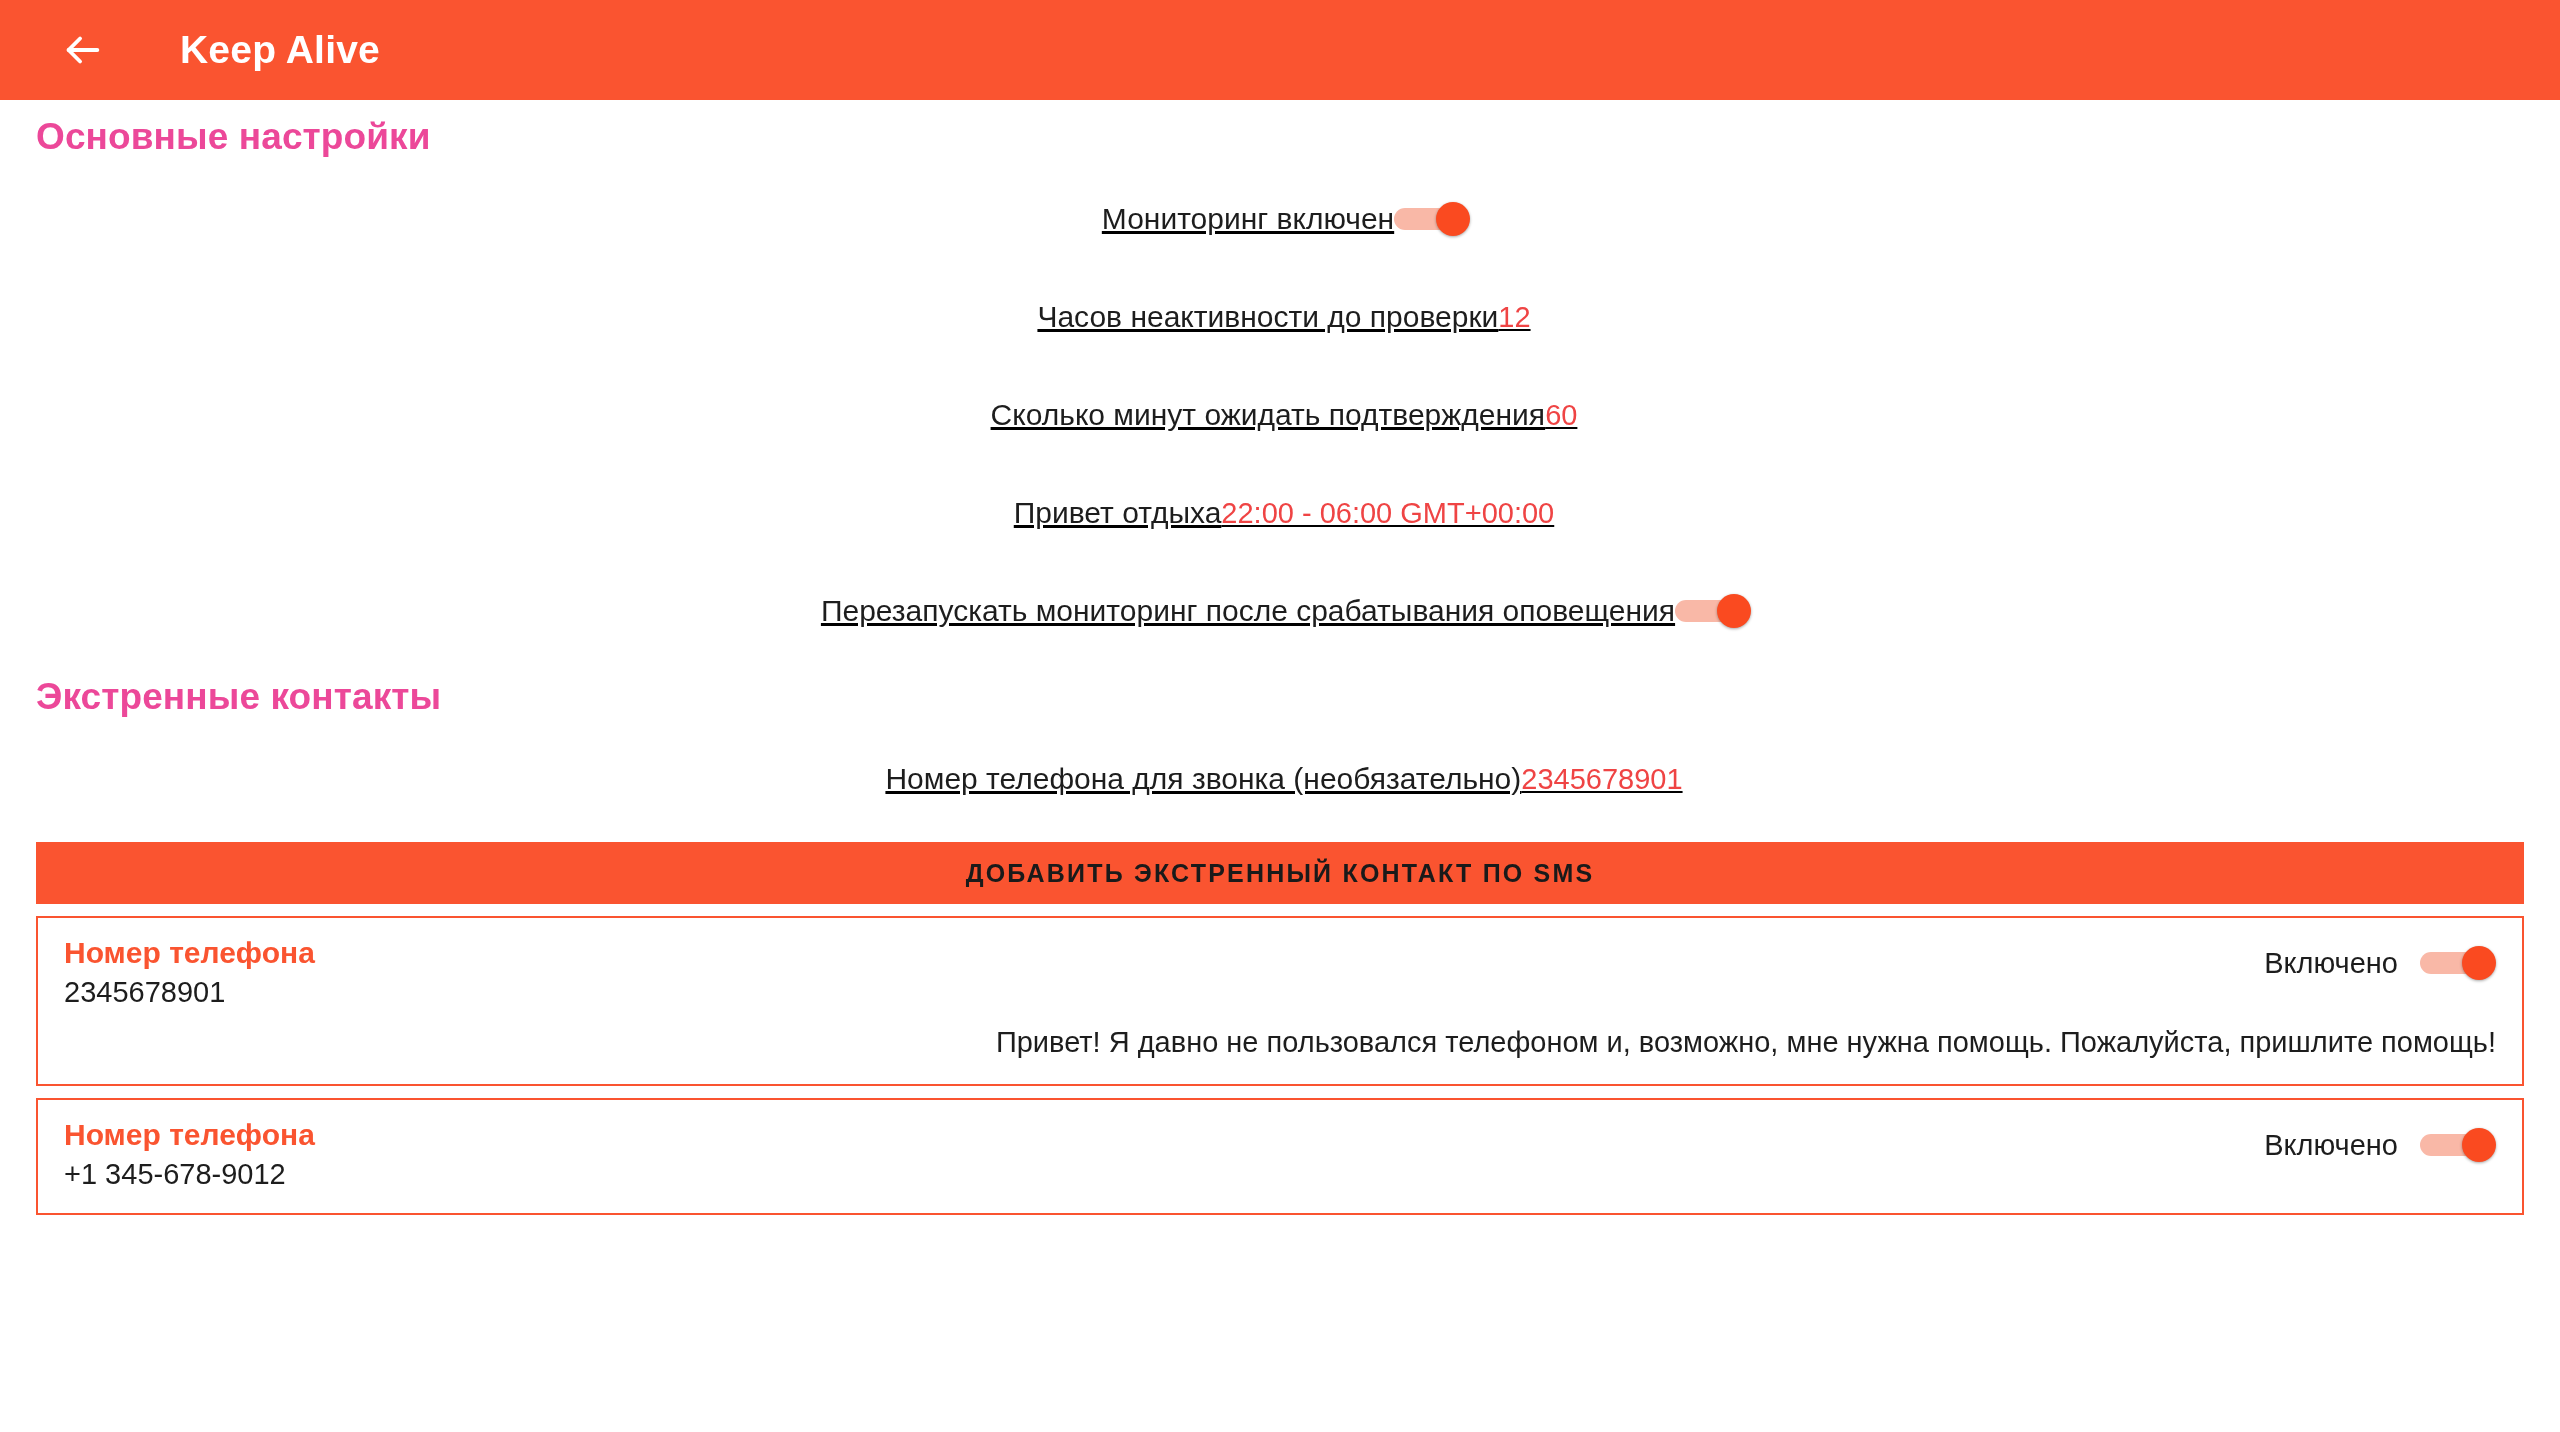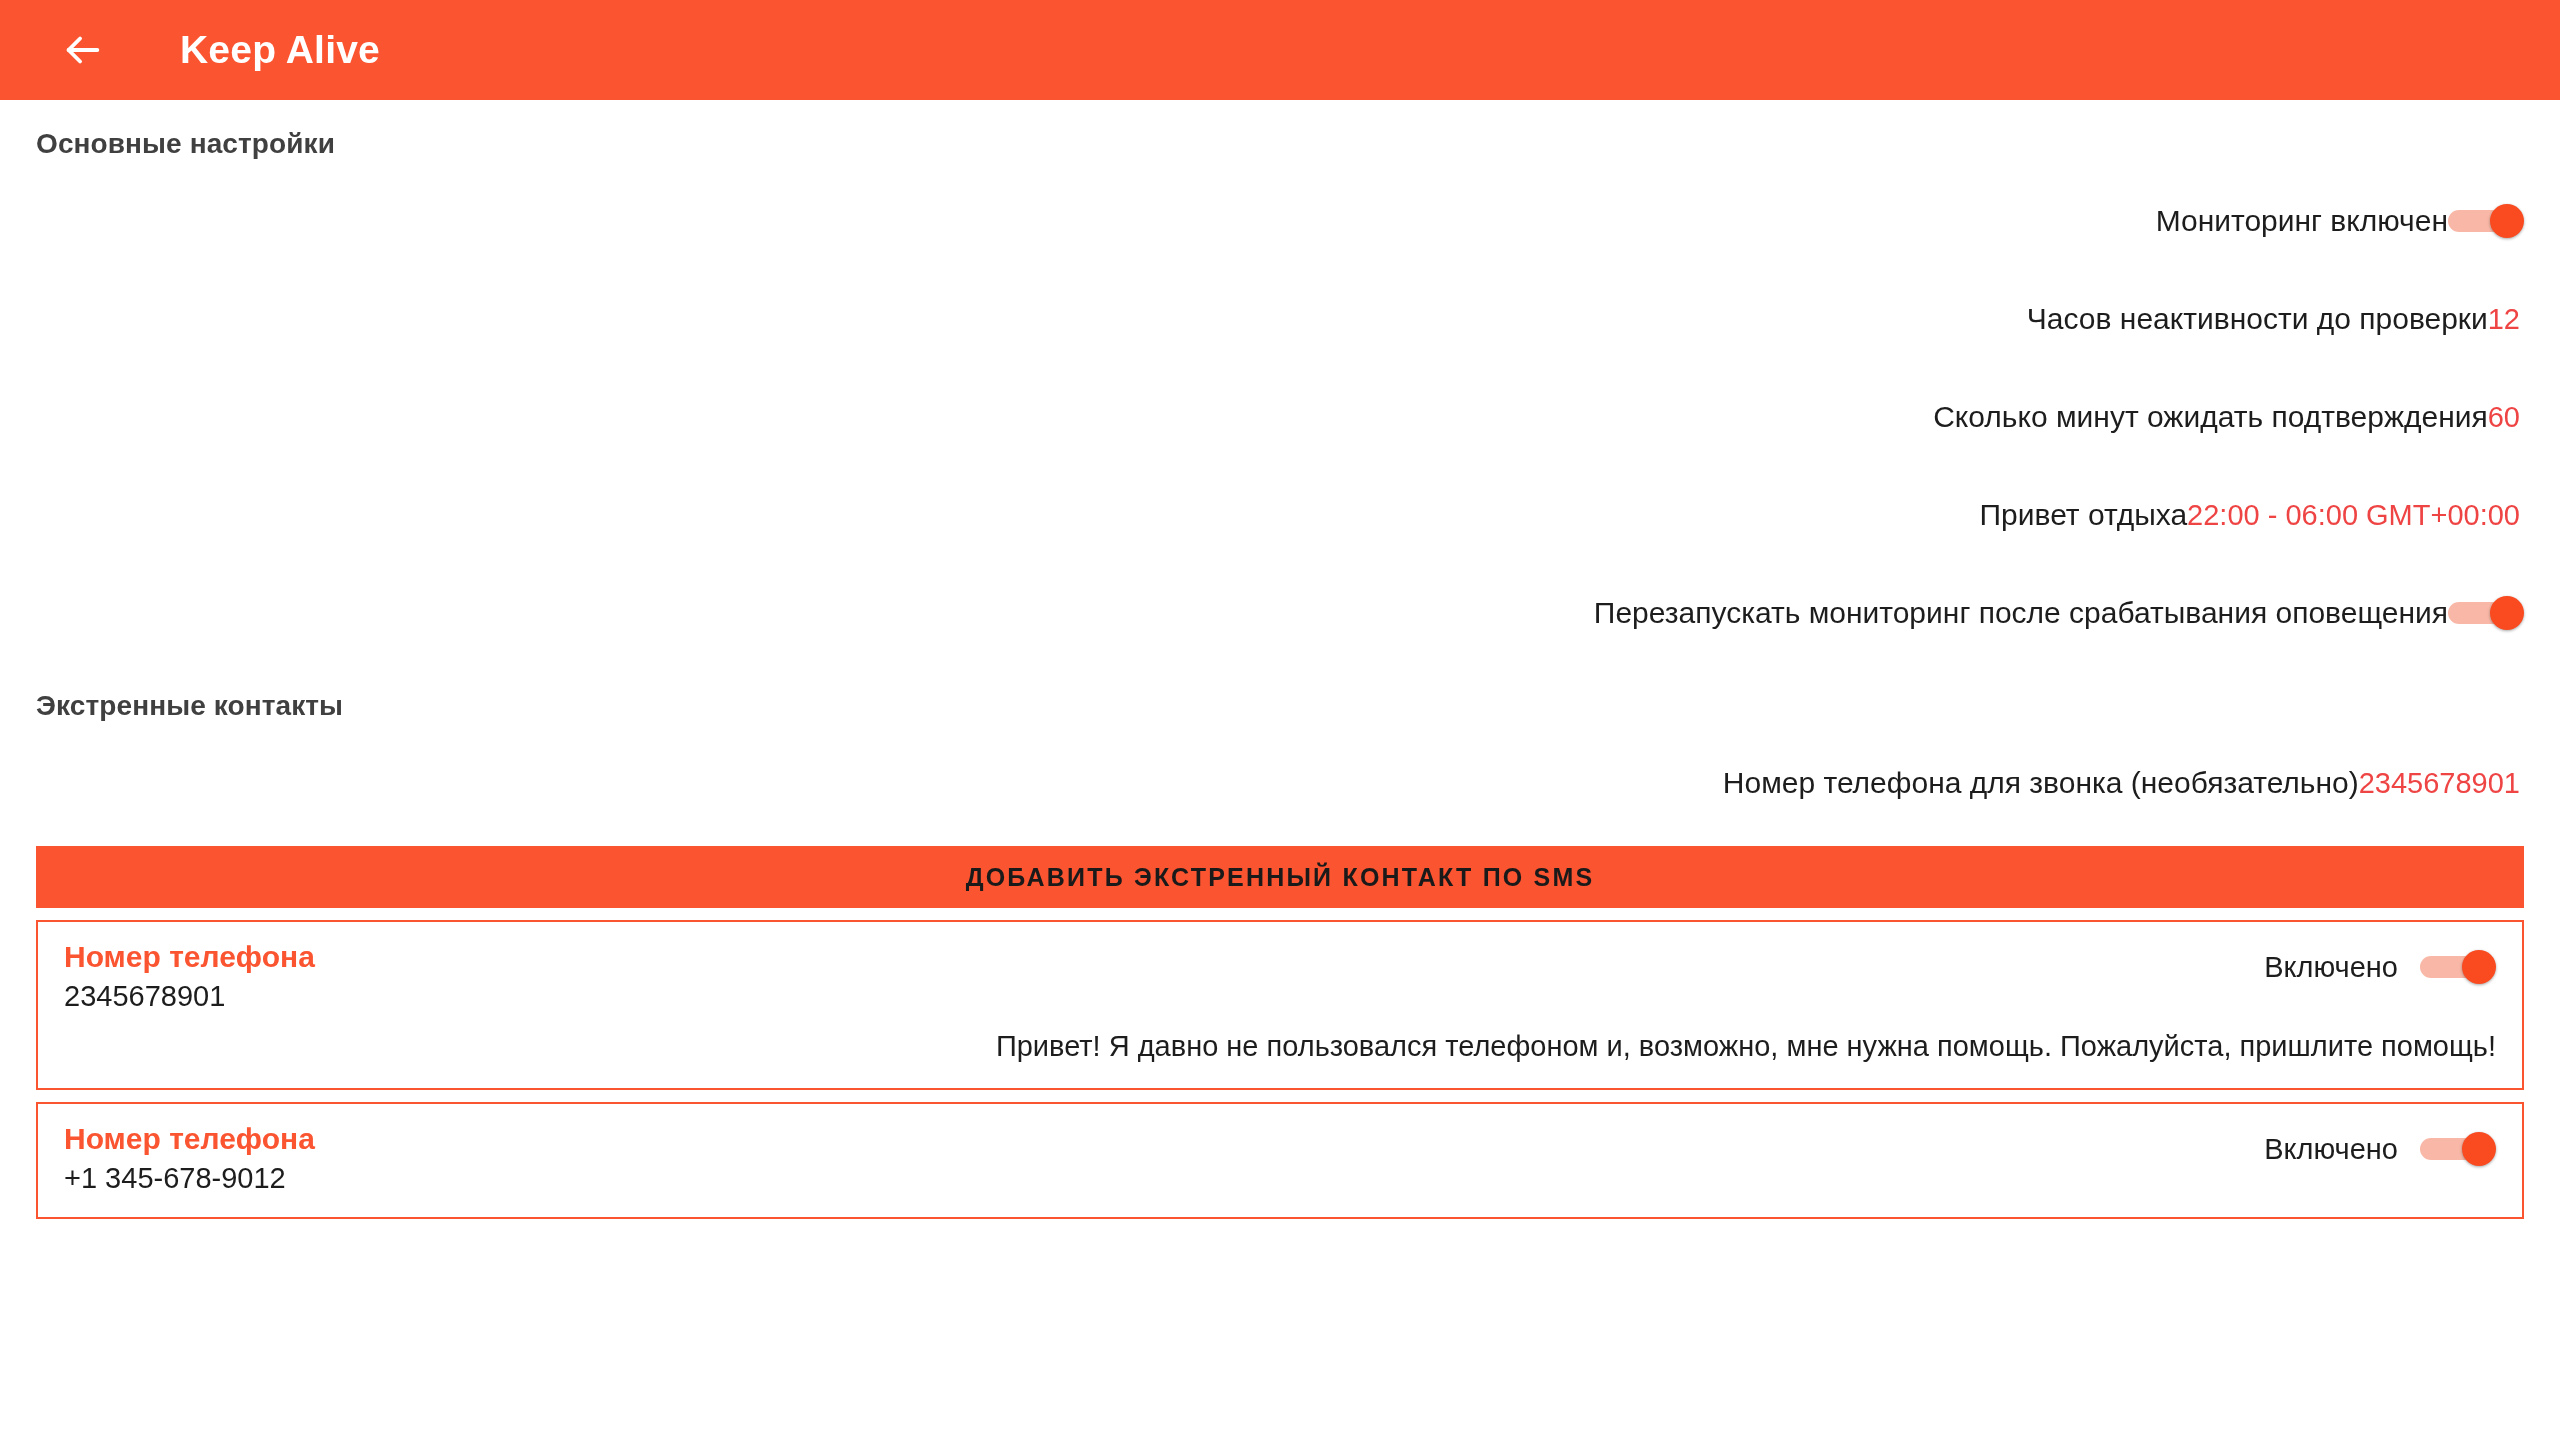--- a/index.html
+++ b/index.html
@@ -35,35 +35,36 @@
     color: #ffffff;
     font-size: 39px;
     font-weight: bold;
     letter-spacing: 0.2px;
     margin-left: 62px;
     white-space: nowrap;
   }
 
   
   .section-header {
-    color: #404040;
-    font-size: 28px;
-    font-weight: bold;
-    padding: 28px 0 12px 36px;
+    color: #ec4899;
+    font-size: 37px;
+    font-weight: bold;
+    padding: 16px 0 12px 36px;
     letter-spacing: 0.1px;
   }
 
   
   .row {
     display: flex;
     align-items: center;
-    justify-content: flex-end;
+    justify-content: center;
     min-height: 98px;
     padding: 0 36px 0 48px;
     background: #ffffff;
+    text-decoration: underline;
   }
   .row-label {
     font-size: 30px;
     color: #1d1d1d;
     white-space: nowrap;
   }
   .row-value {
     font-size: 29px;
     color: #ef4444;
     white-space: nowrap;

